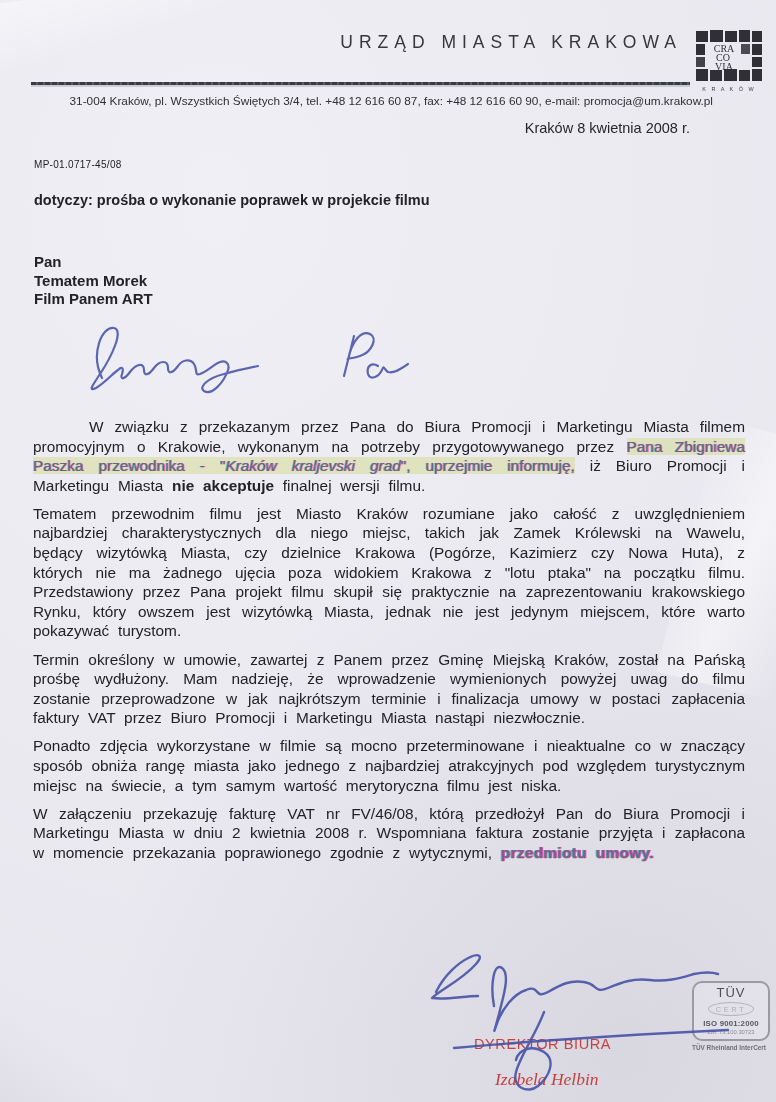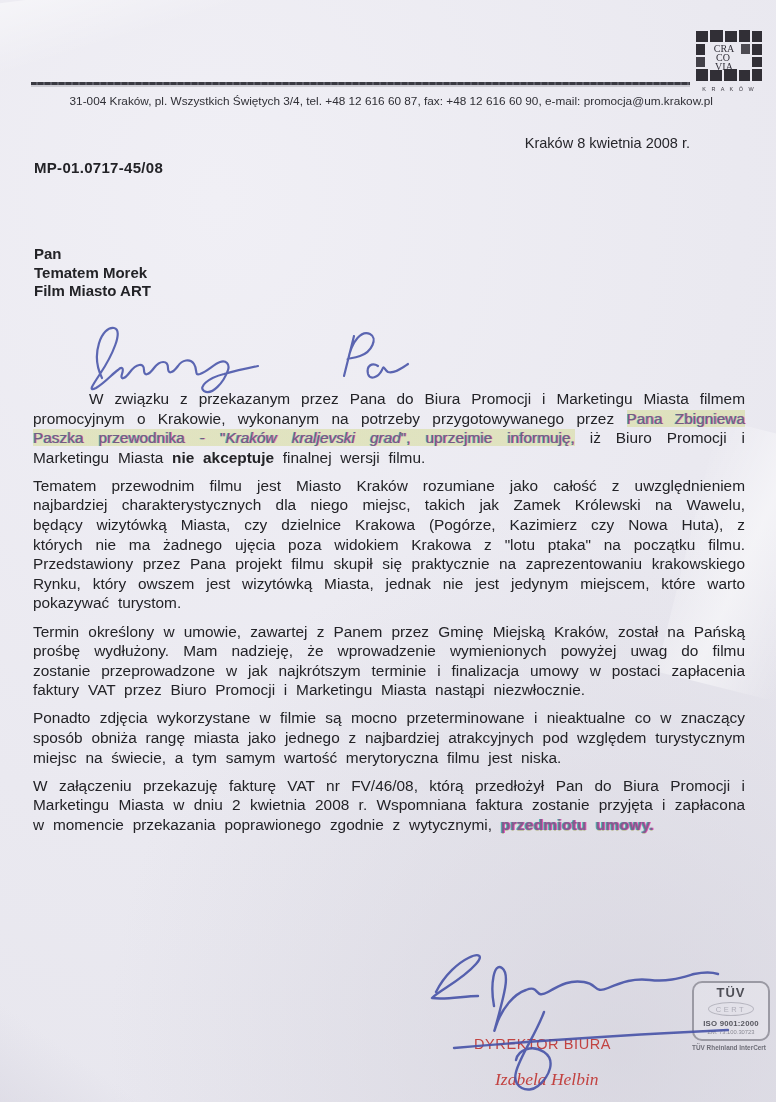--- a/index.html
+++ b/index.html
@@ -20,67 +20,68 @@
     background:linear-gradient(35deg, rgba(210,208,220,.6), rgba(210,208,220,0) 60%);}
 
   
   .org-name{position:absolute;top:32px;right:94px;font-size:17.5px;letter-spacing:6px;color:#37373c;white-space:nowrap;}
   .dept-name{position:absolute;top:57px;right:94px;font-size:13px;letter-spacing:2.8px;color:#3a3a40;white-space:nowrap;}
   .logo{position:absolute;left:694px;top:29px;}
   .header-rule{position:absolute;left:31px;top:82px;width:659px;height:3px;
     background:repeating-linear-gradient(90deg,#3a3a42 0 5px,#5a5a64 5px 7px);
     box-shadow:0 2px 0 rgba(58,58,66,.18);}
   .contact-line{position:absolute;left:33px;top:94px;width:680px;font-size:11.8px;color:#2f2f35;white-space:nowrap;text-align:right;}
-  .date-line{position:absolute;top:135px;right:86px;font-size:14.5px;color:#26262b;}
+  .date-line{position:absolute;top:120px;right:86px;font-size:14.5px;color:#26262b;}
 
-  .ref{position:absolute;left:34px;top:159px;font-size:15px;letter-spacing:.3px;font-weight:bold;}
+  .ref{position:absolute;left:34px;top:159px;font-size:10px;letter-spacing:.3px;}
   .subject{position:absolute;left:34px;top:192px;font-size:14.5px;font-weight:bold;}
-  .recipient{position:absolute;left:34px;top:245px;font-size:15px;font-weight:bold;line-height:18.5px;}
+  .recipient{position:absolute;left:34px;top:253px;font-size:15px;font-weight:bold;line-height:18.5px;}
 
   .hand-note{position:absolute;left:62px;top:316px;}
 
   
   .letter-body{position:absolute;left:33px;top:389px;width:712px;font-size:15.4px;line-height:19.6px;text-align:justify;word-spacing:4.5px;}
   .letter-body p{margin:0 0 8.5px 0;}
-  .letter-body p.indent{text-indent:56px;}
+  .letter-body p.indent{text-indent:56px;margin-top:28px;}
   .seg-bold{font-weight:bold;}
   .seg-highlight,.seg-highlight-italic{
     background:linear-gradient(0deg, rgba(206,214,122,.42), rgba(206,214,122,.42));
     color:#6f5f82;
     text-shadow:.8px 0 rgba(222,66,174,.7), -.8px 0 rgba(52,172,158,.65);
   }
   .seg-highlight-italic{font-style:italic;}
   .seg-fringe{
     color:#7d5f8e;font-weight:bold;letter-spacing:.3px;
     text-shadow:1px 0 rgba(228,62,172,.85), -1px 0 rgba(45,178,164,.8), 0 1px rgba(150,150,70,.4);
   }
 
   
   .sig-strokes{position:absolute;left:420px;top:942px;z-index:3;}
   .sig-title{position:absolute;left:474px;top:1036px;font-size:14.5px;letter-spacing:.6px;color:#c24341;z-index:2;}
   .sig-name{position:absolute;left:495px;top:1069px;font-family:"Liberation Serif",serif;font-style:italic;font-size:17.5px;color:#c24341;z-index:2;}
 
   
   .stamp{position:absolute;left:692px;top:981px;width:74px;height:56px;border:2px solid #9b9aa4;border-radius:10px;
     display:flex;flex-direction:column;align-items:center;justify-content:center;gap:1px;background:rgba(255,255,255,.18);}
-  .stamp .tuv{font-size:13px;font-weight:bold;color:#4e4e56;letter-spacing:1px;line-height:12px;}
+  .stamp .tuv{font-size:13px;font-weight:normal;color:#4e4e56;letter-spacing:1px;line-height:12px;}
   .stamp .cert{width:44px;height:12px;border:1.5px solid #b6b5bf;border-radius:50%;display:flex;align-items:center;justify-content:center;
     font-size:7.5px;color:#aeadb8;letter-spacing:2.5px;margin:2px 0;}
   .stamp .iso{font-size:7.8px;font-weight:bold;color:#56565e;letter-spacing:.2px;}
   .stamp .code{font-size:5.8px;color:#8a8a94;}
   .stamp-caption{position:absolute;left:687px;top:1044px;width:84px;text-align:center;font-size:6.4px;font-weight:bold;color:#6e6e78;}
 </style>
 </head>
 <body>
 
 <div class="paper">
   <div class="crease c1"></div>
   <div class="crease c2"></div>
   <div class="crease c3"></div>
 
+  <div class="org-name">URZĄD MIASTA KRAKOWA</div>
 
   <svg class="logo" width="70" height="66" viewBox="0 0 70 66">
     <g fill="#312f36">
       <rect x="2" y="2" width="12" height="11"></rect>
         <rect x="16" y="1" width="13" height="12"></rect>
         <rect x="31" y="2" width="12" height="11"></rect>
         <rect x="45" y="1" width="11" height="12"></rect>
         <rect x="58" y="2" width="10" height="11"></rect>
       <rect x="2" y="15" width="9" height="11"></rect>
         <rect x="47" y="15" width="9" height="10" opacity=".85"></rect>
@@ -99,25 +100,26 @@
       <text x="30" y="41" font-size="10">VIA</text>
     </g>
     <text x="35" y="62" font-family="Liberation Sans, sans-serif" font-size="5.5" letter-spacing="2" fill="#3a3840" text-anchor="middle">K R A K Ó W</text>
   </svg>
 
   <div class="header-rule"></div>
   <div class="contact-line">31-004 Kraków, pl. Wszystkich Świętych 3/4, tel. +48 12 616 60 87, fax: +48 12 616 60 90, e-mail: promocja@um.krakow.pl</div>
   <div class="date-line">Kraków 8 kwietnia 2008 r.</div>
 
   <div class="ref">MP-01.0717-45/08</div>
+  <div class="subject">dotyczy: prośba o wykonanie poprawek w projekcie filmu</div>
 
   <div class="recipient">
       <div>Pan</div>
       <div>Tematem Morek</div>
-      <div>Film Miasto ART</div>
+      <div>Film Panem ART</div>
     </div>
 
   <svg class="hand-note" width="350" height="82" viewBox="0 0 350 82">
     <g fill="none" stroke-linecap="round" stroke-linejoin="round" stroke-width="2.2" opacity=".88">
       <path d="M 40,62 C 28,38 40,10 52,12 C 62,14 50,40 38,58 C 30,70 26,76 34,72 C 44,66 50,58 56,54 C 60,50 62,52 60,58 C 58,64 62,64 68,56 C 74,48 82,46 82,54 C 82,60 86,60 92,52 C 98,44 106,44 106,52 C 106,58 110,58 116,50 C 120,44 128,42 132,48 C 136,54 132,60 138,58 C 146,55 152,48 158,46 C 164,44 168,48 166,54 C 162,66 150,80 142,75 C 136,71 146,62 162,58 C 176,54 186,52 196,50" stroke="#4753a8"></path>
       <path d="M 286,44 C 290,24 300,14 308,18 C 316,22 310,36 298,40 C 290,43 284,42 286,44 M 292,20 C 288,36 284,52 282,60" stroke="#4753a8"></path>
       <path d="M 316,50 C 310,46 304,50 306,58 C 308,64 316,62 320,54 C 322,48 322,54 326,56 C 332,58 340,52 346,48" stroke="#4753a8"></path>
     </g>
   </svg>
 

